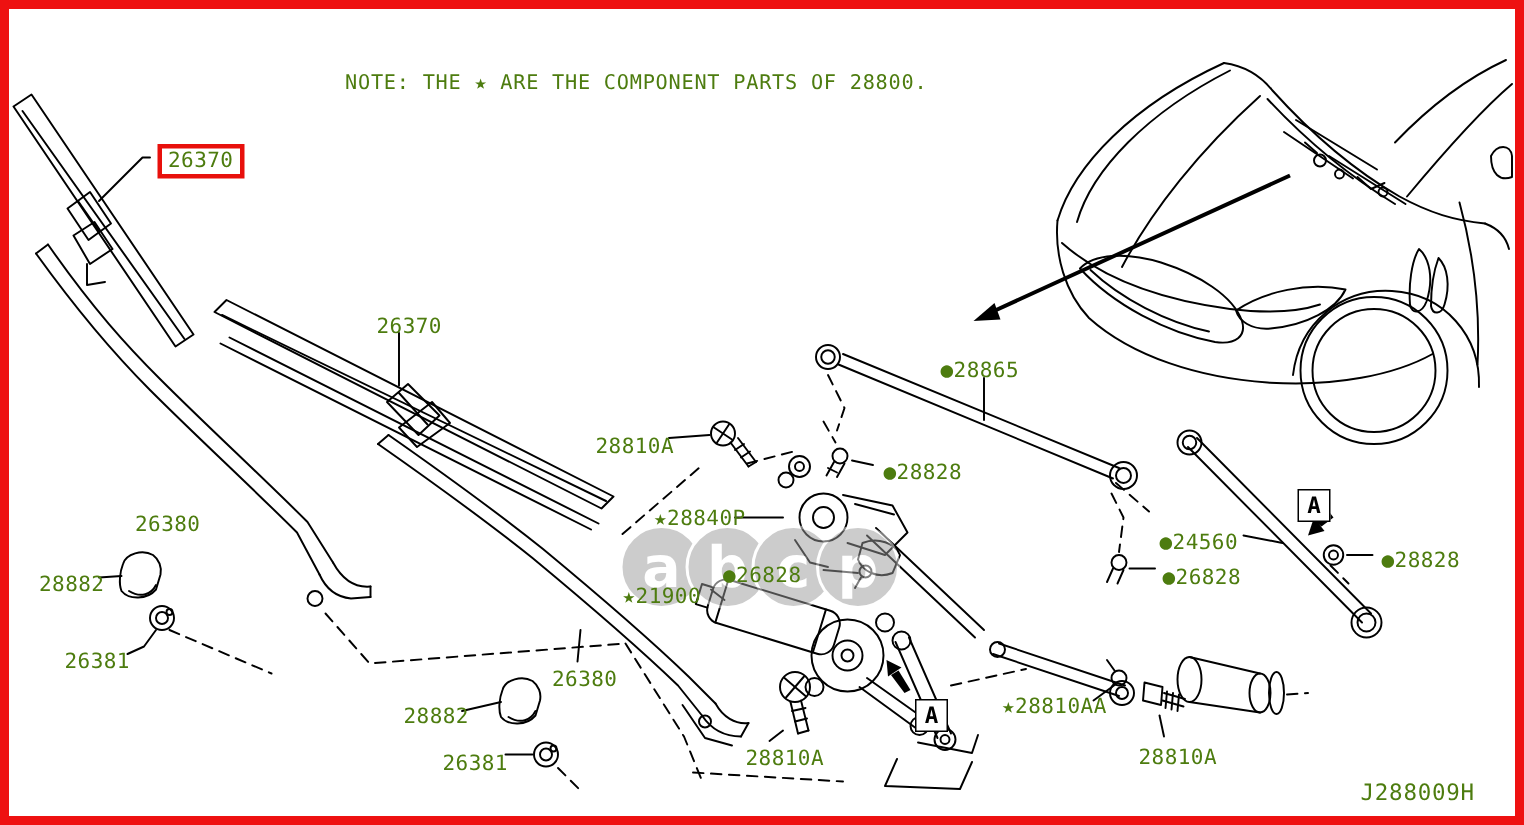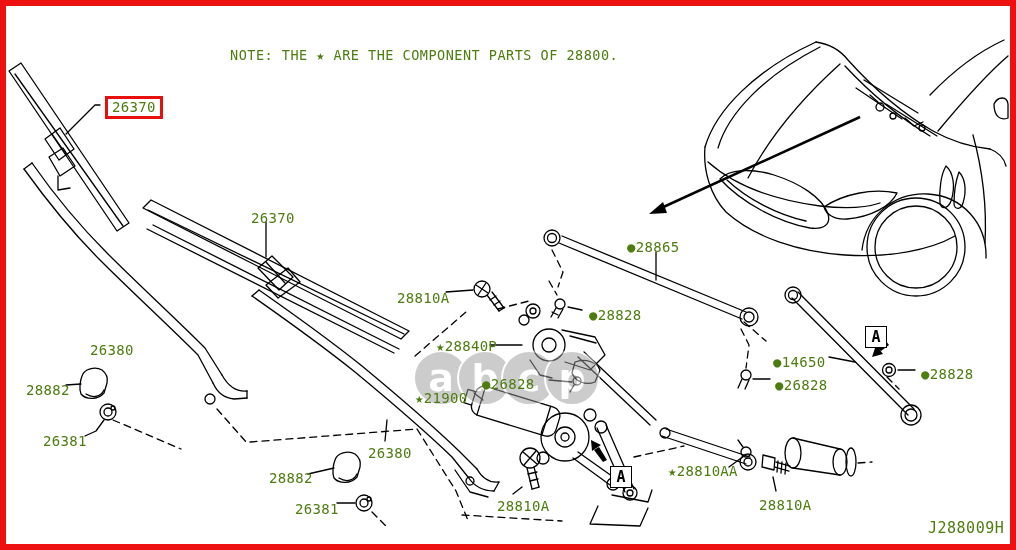--- a/index.html
+++ b/index.html
@@ -327,24 +327,24 @@
   <div class="label" style="left:362px;top:440px;">26380</div>
   <div class="label" style="left:263px;top:465px;">28882</div>
   <div class="label" style="left:289px;top:496px;">26381</div>
   <div class="label" style="left:391px;top:285px;">28810A</div>
   <div class="label" style="left:430px;top:333px;">★28840P</div>
   <div class="label" style="left:476px;top:371px;">●26828</div>
   <div class="label" style="left:409px;top:385px;">★21900</div>
   <div class="label" style="left:491px;top:493px;">28810A</div>
   <div class="label" style="left:621px;top:234px;">●28865</div>
   <div class="label" style="left:583px;top:302px;">●28828</div>
-  <div class="label" style="left:767px;top:349px;">●14650</div>
+  <div class="label" style="left:767px;top:349px;">●24560</div>
   <div class="label" style="left:769px;top:372px;">●26828</div>
   <div class="label" style="left:915px;top:361px;">●28828</div>
   <div class="label" style="left:662px;top:458px;">★28810AA</div>
   <div class="label" style="left:753px;top:492px;">28810A</div>
 
   <div class="abox" style="left:604px;top:460px;">A</div>
   <div class="abox" style="left:859px;top:320px;">A</div>
 
-  <div class="label code" style="left:922px;top:515px;">J288009H</div>
+  <div class="label code" style="left:901px;top:515px;">J288009H</div>
 
 </div>
 
 </body></html>

